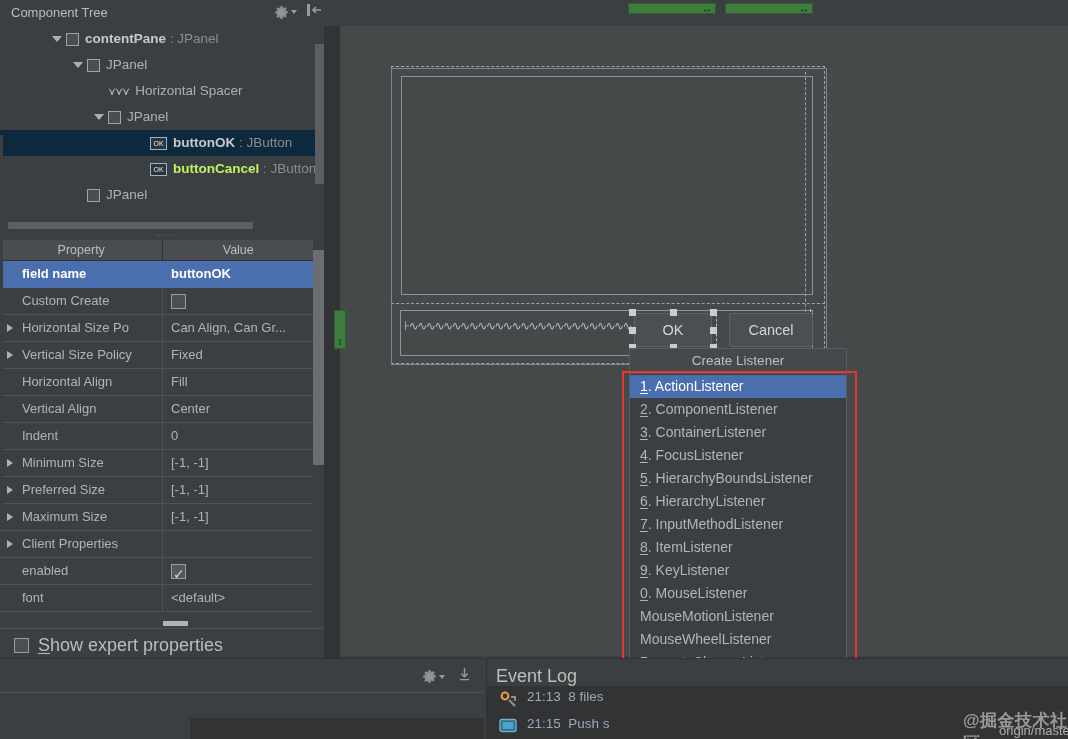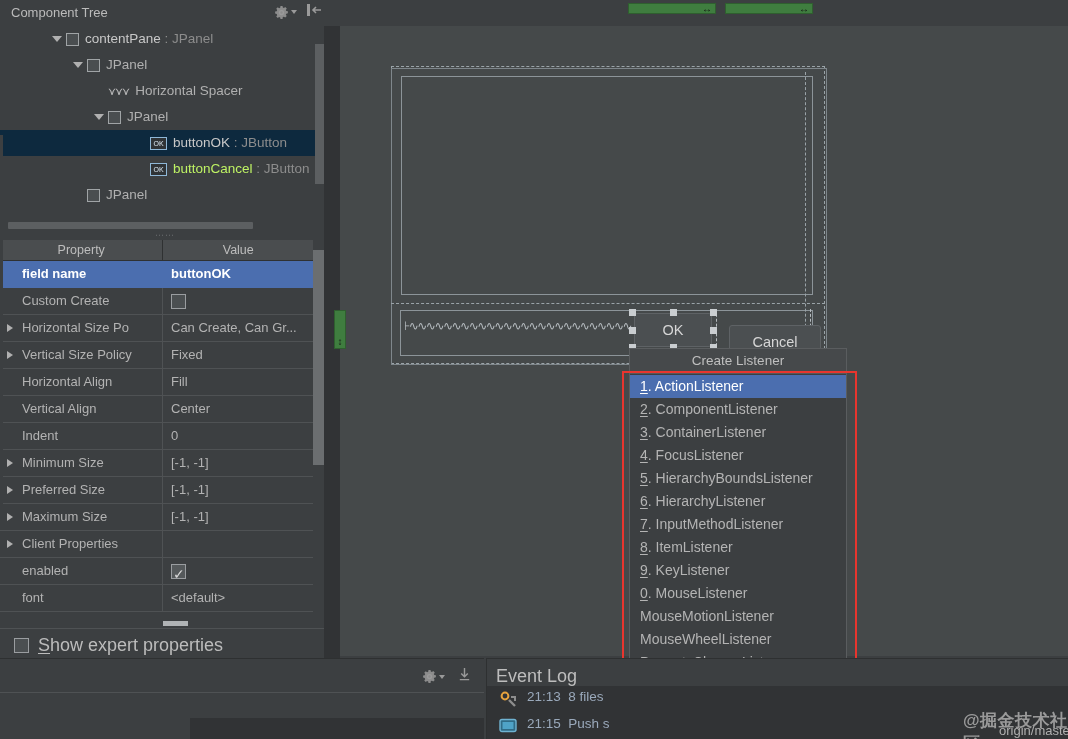--- a/index.html
+++ b/index.html
@@ -55,21 +55,21 @@
   .ok-ico {
     display: inline-block; width: 15px; height: 11px; vertical-align: middle;
     border: 1px solid #8fb8d8; background: #2f3336; color: #dbe8f2;
     font-size: 7px; line-height: 11px; text-align: center; margin-right: 6px;
     font-family: "Liberation Sans", sans-serif; letter-spacing: 0;
   }
   .spacer-ico {
     display: inline-block; vertical-align: middle; margin-right: 6px;
     color: #b8b8b8; font-size: 11px; letter-spacing: -1px;
   }
-  .nm { font-weight: normal; color: #c8c8c8; }
+  .nm { font-weight: bold; color: #c8c8c8; }
   .ty { color: #8d8d8d; }
 
   
   #tree-hscroll {
     position: absolute; left: 8px; top: 222px; width: 245px; height: 7px;
     background: #5c5f61; border-radius: 1px;
   }
   #tree-vscroll {
     position: absolute; left: 315px; top: 44px; width: 9px; height: 140px;
     background: #5c5f61;
@@ -220,21 +220,21 @@
     position: absolute; left: 404px; top: 318px; width: 228px; height: 16px;
     color: #b6bcc0; font-size: 12px; overflow: hidden; white-space: nowrap;
     letter-spacing: -1.5px; line-height: 16px;
   }
   .form-btn {
     position: absolute; height: 34px; background: #4b4f51;
     border: 1px solid #5e6265; border-radius: 3px; box-sizing: border-box;
     color: #d6d6d6; font-size: 14.5px; text-align: center; line-height: 32px;
   }
   #btn-ok { left: 634px; top: 313px; width: 78px; }
-  #btn-cancel { left: 729px; top: 313px; width: 92px; margin-top: 12px; }
+  #btn-cancel { left: 729px; top: 313px; width: 84px; }
   .handle { position: absolute; width: 7px; height: 7px; background: #c9cdd0; }
   #sel-dashed {
     position: absolute; left: 716px; top: 309px; width: 95px; height: 42px;
     border-left: 1px dashed #b6bcc0; border-right: 1px dashed #b6bcc0;
     box-sizing: border-box;
   }
   #sel-dashed2 {
     position: absolute; left: 805px; top: 72px; width: 0; height: 290px;
     border-left: 1px dashed #9aa3a8;
   }
@@ -372,21 +372,21 @@
           </div>
           <div class="prop-row">
             <div class="pc-a"><span>Custom Create</span></div>
             <div class="pc-b">
               <span class="chk-empty"></span>
             </div>
           </div>
           <div class="prop-row">
             <div class="pc-a"><span class="exp"></span><span>Horizontal Size Po</span></div>
             <div class="pc-b">
-              <span>Can Create, Can Gr...</span>
+              <span>Can Align, Can Gr...</span>
             </div>
           </div>
           <div class="prop-row">
             <div class="pc-a"><span class="exp"></span><span>Vertical Size Policy</span></div>
             <div class="pc-b">
               <span>Fixed</span>
             </div>
           </div>
           <div class="prop-row">
             <div class="pc-a"><span>Horizontal Align</span></div>

